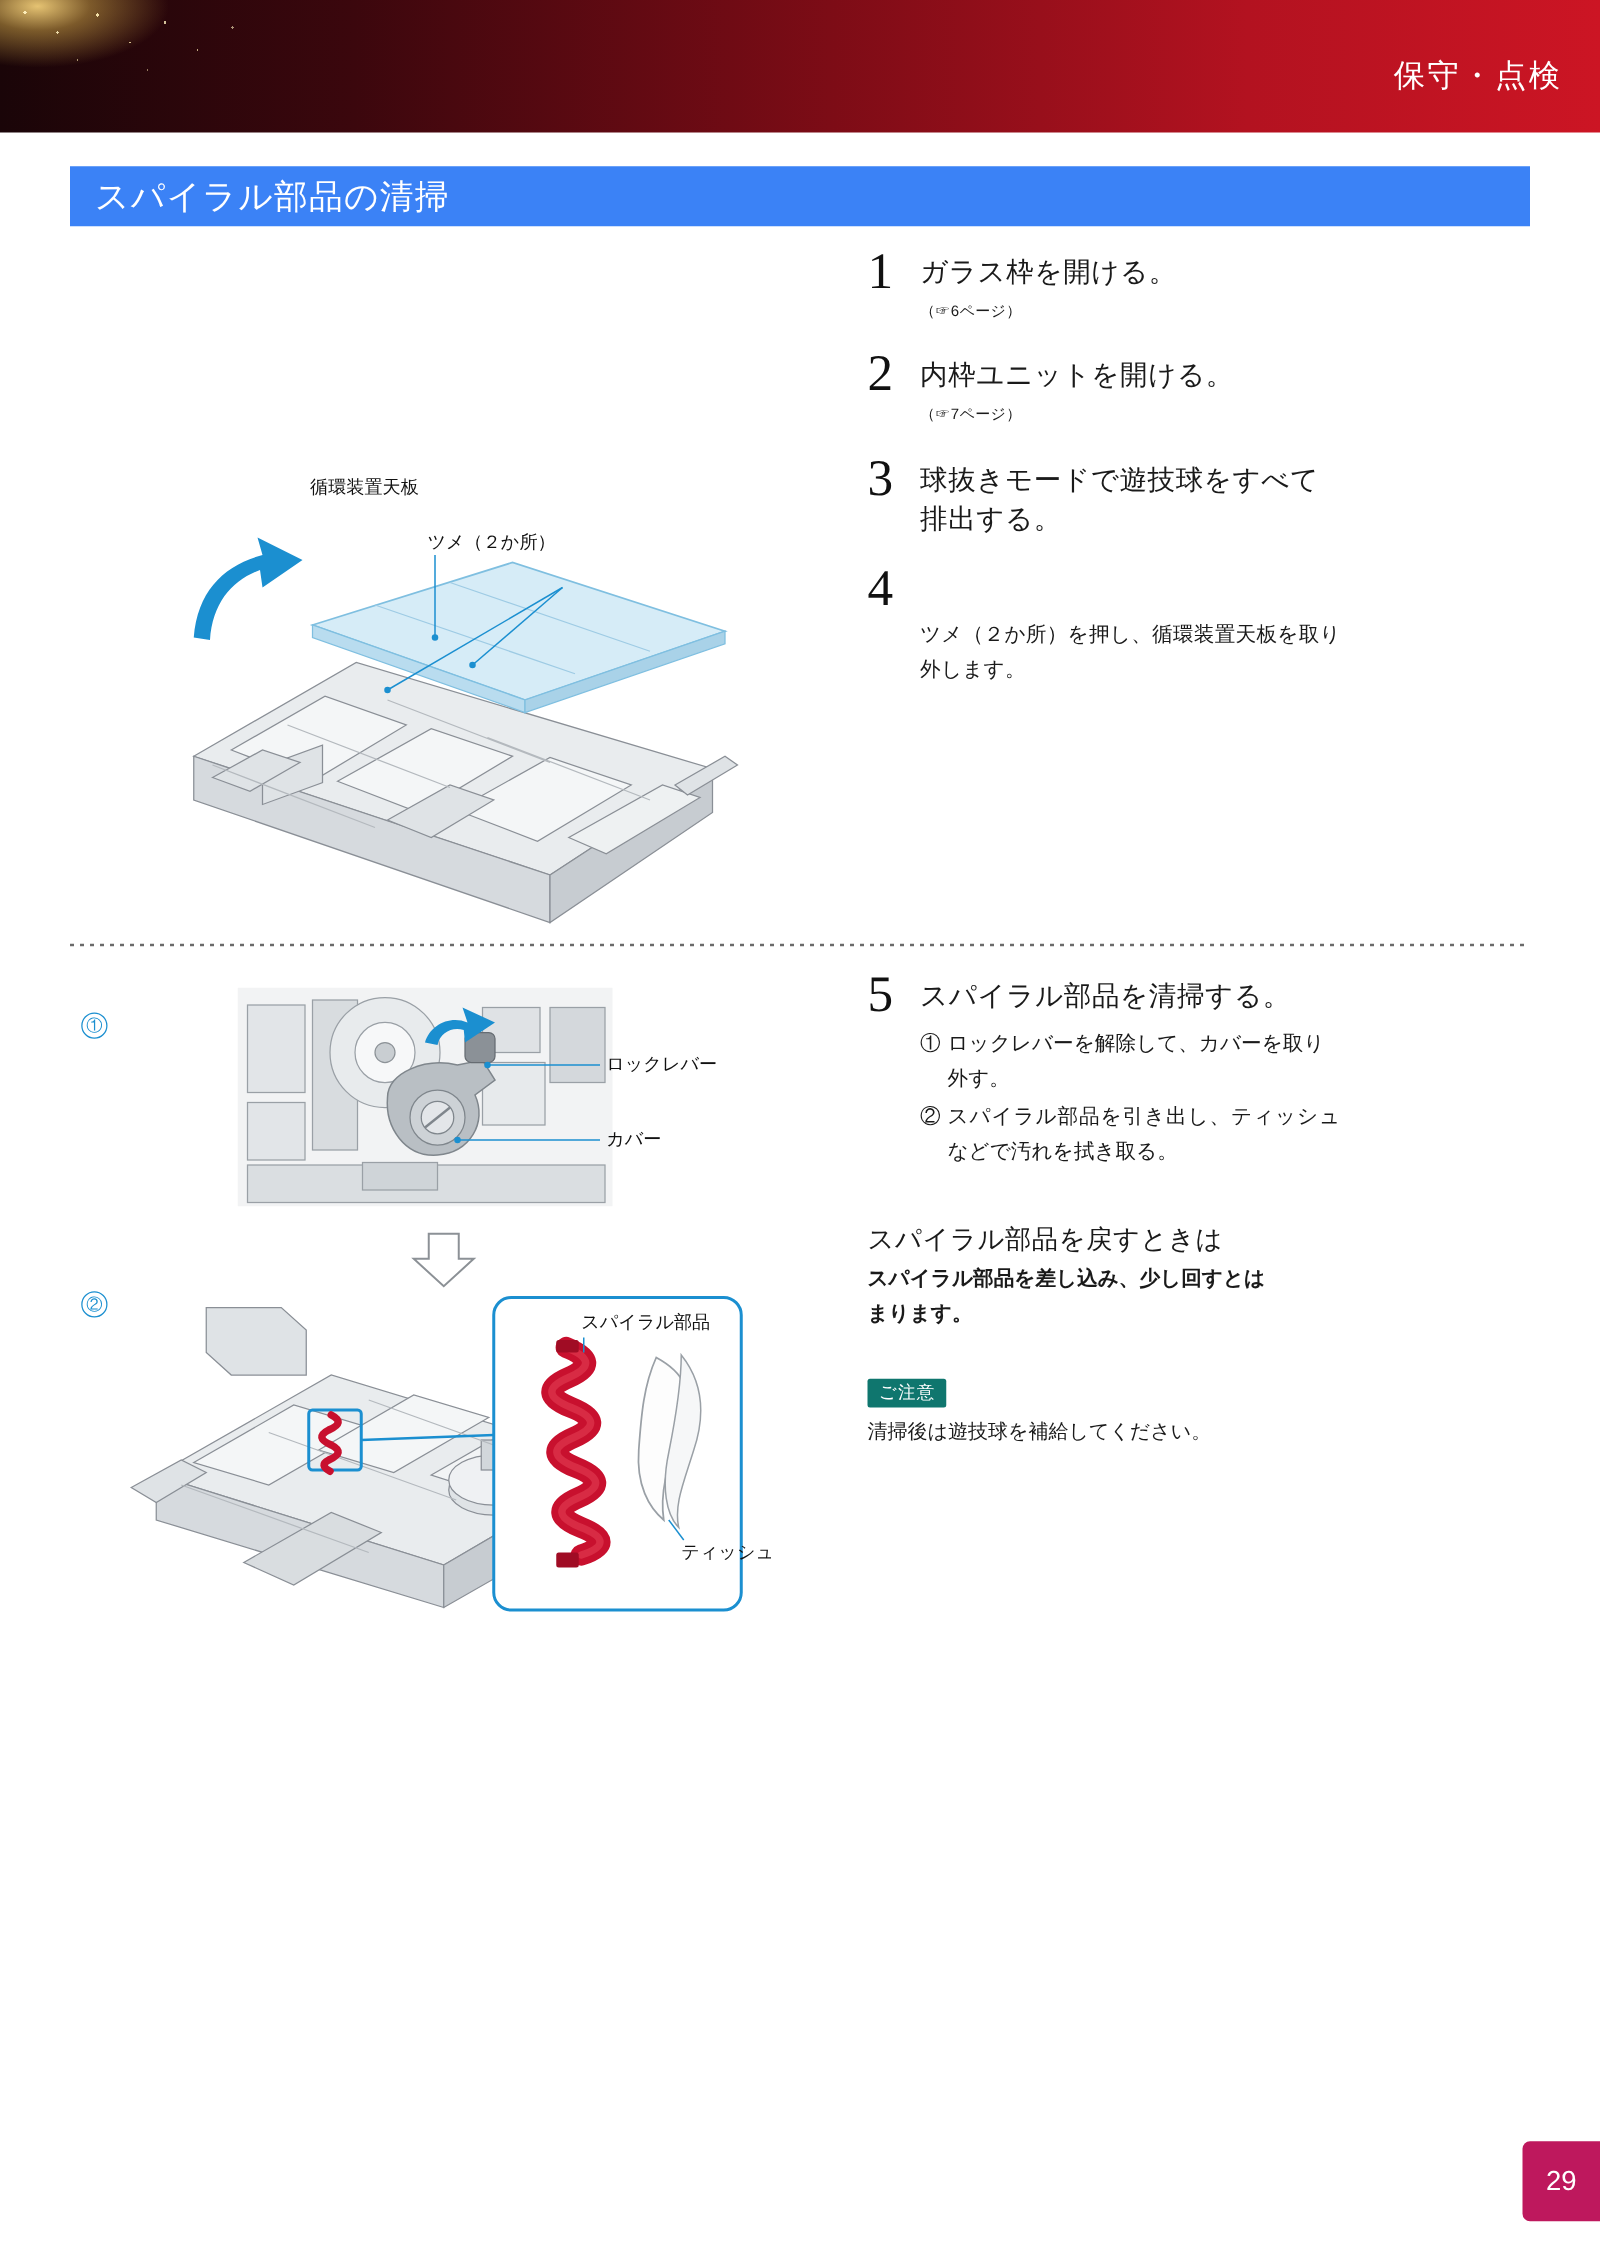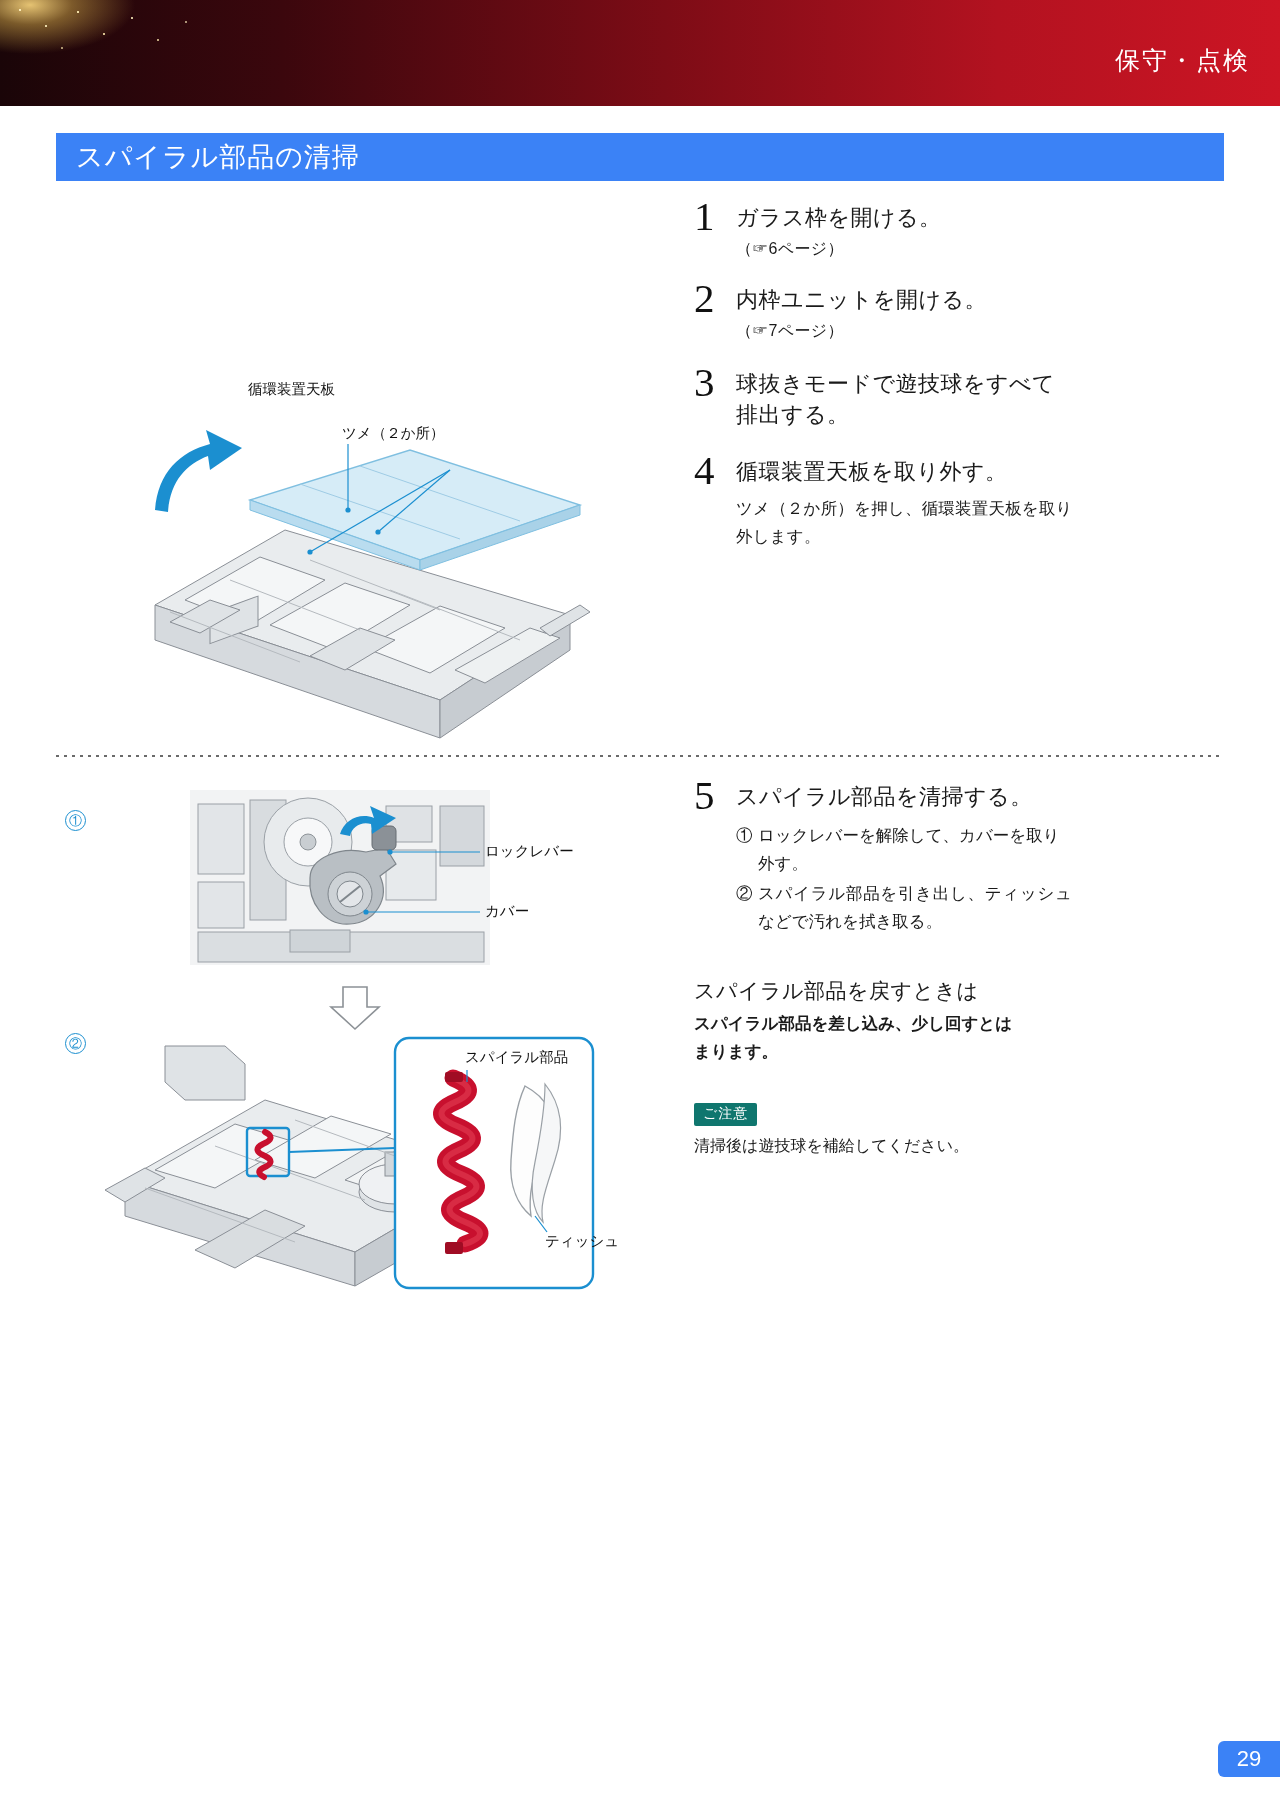--- a/index.html
+++ b/index.html
@@ -54,21 +54,21 @@
   
   .steps { position:absolute; left:694px; top:196px; width:380px; }
   .step { position:relative; margin-bottom:6px; }
   .step-row { display:flex; align-items:flex-start; }
   .step-num {
     font-size:41px; line-height:40px; width:42px; flex:0 0 42px;
     font-family:"Liberation Serif", serif; color:#111; font-weight:400;
   }
   .step-head { font-size:22px; line-height:31px; padding-top:6px; letter-spacing:.5px;}
   .step-sub {
-    font-size:16px; line-height:26px; margin-left:42px; color:#1a1a1a; letter-spacing:.3px;
+    font-size:12px; line-height:26px; margin-left:42px; color:#1a1a1a; letter-spacing:.3px;
   }
   .step-body {
     font-size:16.5px; line-height:28px; margin-left:42px; margin-top:4px; letter-spacing:.2px;
   }
 
   
   .dotted-divider {
     position:absolute; left:56px; top:755px; width:1168px; height:2px;
     background-image:linear-gradient(to right,#6a6a6a 0 3px, transparent 3px 8px);
     background-size:8px 2px; background-repeat:repeat-x;
@@ -94,22 +94,22 @@
     position:absolute; font-size:14.5px; color:#111; white-space:nowrap;
   }
   .circ-num {
     position:absolute; width:21px; height:21px; border:1.4px solid #1b8fd0;
     border-radius:50%; color:#1b8fd0; font-size:13px; line-height:19px;
     text-align:center;
   }
 
   
   .page-num {
-    position:absolute; right:0px; bottom:34px; width:62px; height:36px;
-    background:#3b82f6; color:#fff; font-size:22px;
+    position:absolute; right:0px; bottom:34px; width:62px; height:64px;
+    background:#be185d; color:#fff; font-size:22px;
     display:flex; align-items:center; justify-content:center;
     border-radius:6px 0 0 6px;
   }
 </style>
 </head>
 <body>
 
 <div class="header">
   <div class="header-gold"></div>
   <div class="header-title">保守・点検</div>
@@ -180,21 +180,20 @@
   <div class="step" style="margin-top:18px;">
     <div class="step-row">
       <div class="step-num">3</div>
       <div class="step-head" style="width:320px;font-family:Liberation Serif, serif;">球抜きモードで遊技球をすべて排出する。</div>
     </div>
   </div>
 
   <div class="step" style="margin-top:20px;">
     <div class="step-row">
       <div class="step-num">4</div>
-      <div class="step-head">循環装置天板を取り外す。</div>
     </div>
     <div class="step-body" style="width:340px;">ツメ（２か所）を押し、循環装置天板を取り外します。</div>
   </div>
 
 </div>
 
 <div class="dotted-divider"></div>
 
 <div class="circ-num" style="left:65px; top:810px;">①</div>
 

